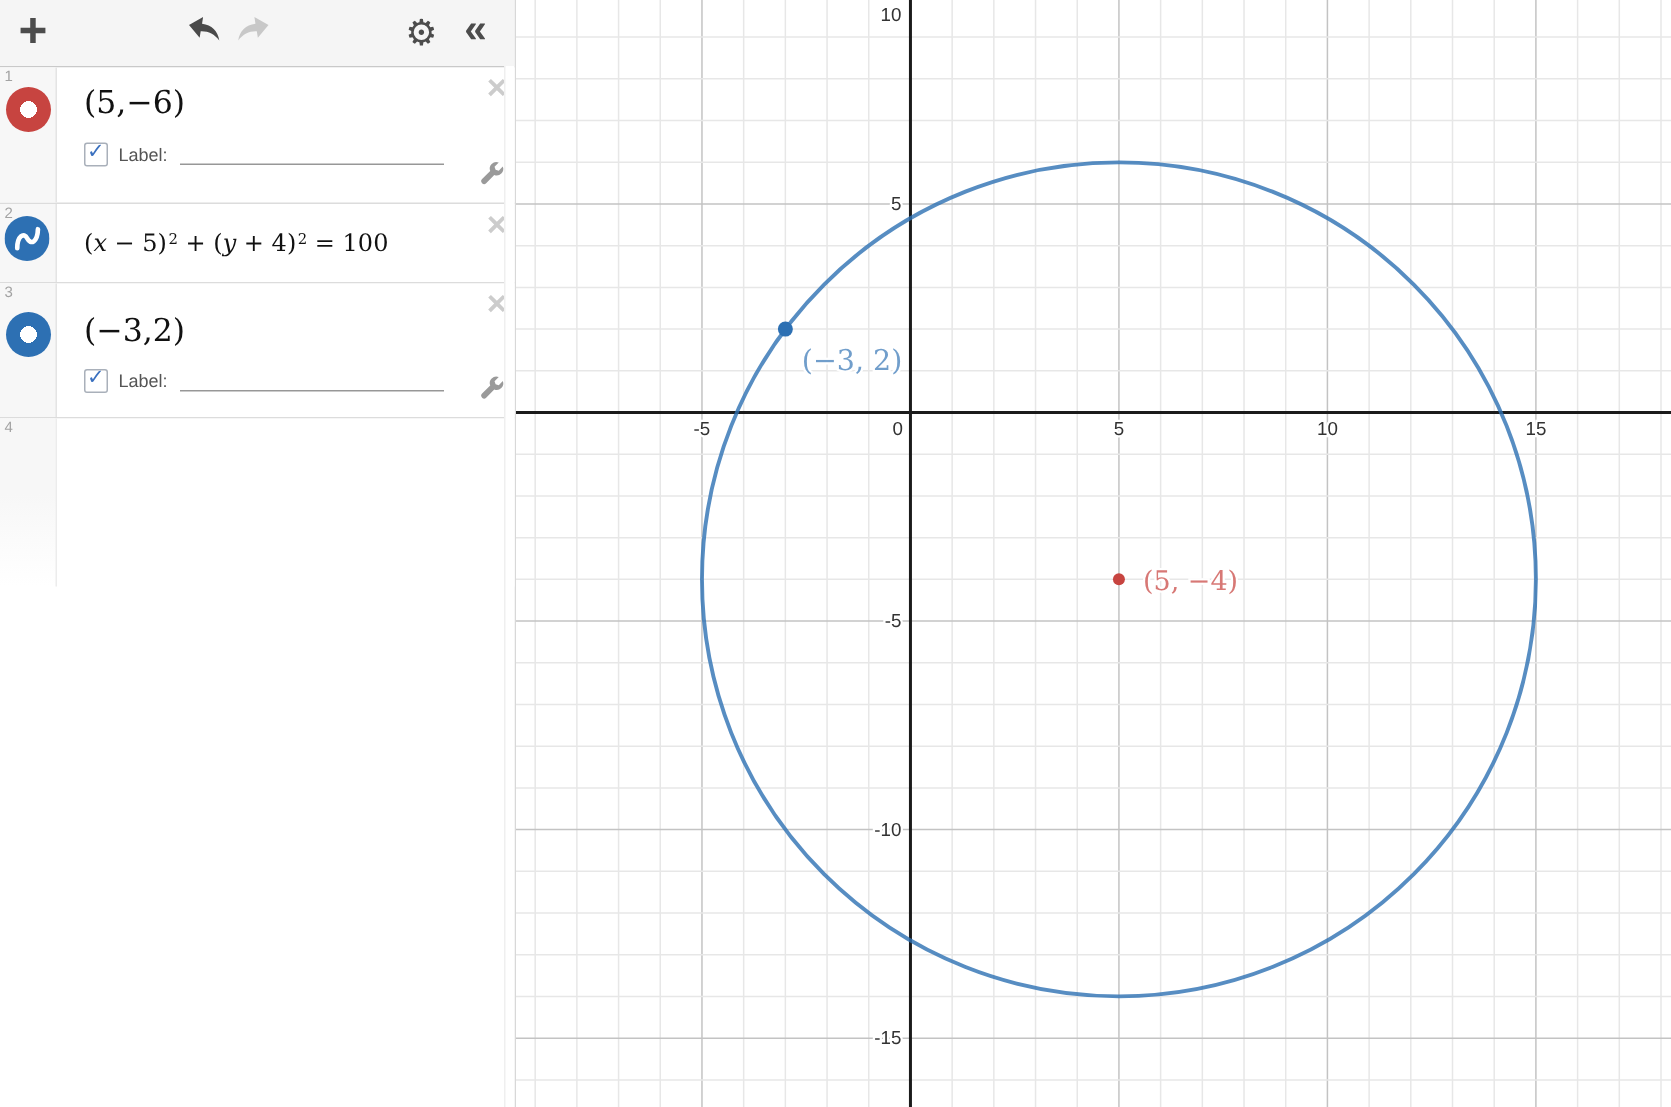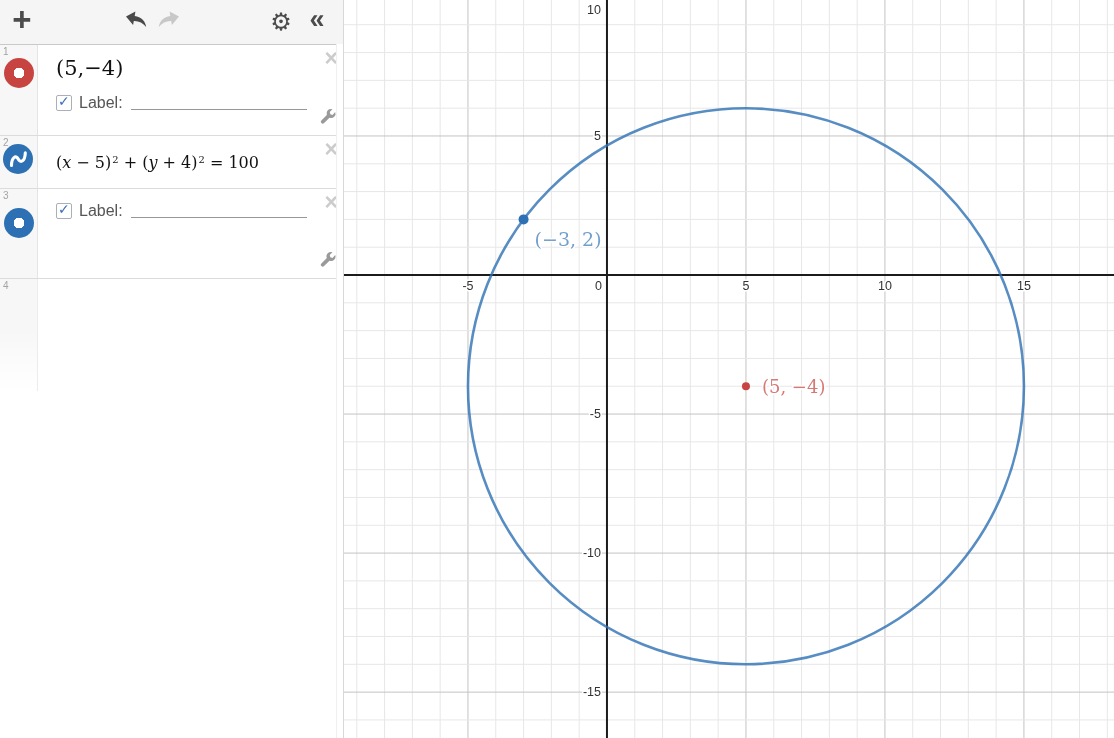--- a/index.html
+++ b/index.html
@@ -40,21 +40,21 @@
            white-space:nowrap;}
   .sup{font-size:62%;position:relative;top:-0.55em;margin-left:1px;}
   .it{font-style:italic;}
   .x-btn{position:absolute;top:2px;right:5px;font-size:23px;color:#ccc;line-height:1;
          cursor:pointer;font-weight:bold;}
   .label-row{display:flex;align-items:center;margin:13px 0 0 18px;height:20px;}
   .checkbox{width:14px;height:14px;border:1px solid #a9b0ba;border-radius:2px;background:#fff;
             position:relative;cursor:pointer;flex:none;}
   .checkbox .chk{position:absolute;left:1px;top:-3px;color:#3a70bf;font-size:14px;font-weight:bold;
             font-family:"DejaVu Sans",sans-serif;}
-  .label-text{margin-left:7px;font-size:16px;color:#555;}
+  .label-text{margin-left:7px;font-size:12px;color:#555;}
   .label-line{margin-left:8px;width:176px;height:13px;border-bottom:1px solid #979797;
               background:transparent;border-top:none;border-left:none;border-right:none;
               outline:none;font-size:12px;padding:0;}
   .wrench{position:absolute;right:6px;bottom:6px;cursor:pointer;}
 
   
   .graph{position:absolute;left:344px;top:0;width:770px;height:738px;background:#fff;z-index:1;}
   .graph svg{position:absolute;left:0;top:0;}
 </style>
 </head>
@@ -91,21 +91,21 @@
         <span>«</span>
       </div>
     </div>
 
     <div class="exp-row row-1">
       <div class="gutter">
         <span class="row-num">1</span>
         <div class="dot-icon donut-red"></div>
       </div>
       <div class="content">
-        <div class="math math-pt">(5,−4)</div>
+        <div class="math math-pt">(5,−6)</div>
         <span class="x-btn">×</span>
         <div class="label-row">
           <div class="checkbox">
             <span class="chk">✓</span>
           </div>
           <span class="label-text">Label:</span>
           <input class="label-line" type="text" value="" style="">
         </div>
         <span class="wrench">
           <svg width="17" height="17" viewBox="0 0 17 17">
@@ -129,20 +129,21 @@
         <span class="x-btn">×</span>
       </div>
     </div>
 
     <div class="exp-row row-3">
       <div class="gutter">
         <span class="row-num">3</span>
         <div class="dot-icon donut-blue"></div>
       </div>
       <div class="content">
+        <div class="math math-pt" style="margin-top:19px;">(−3,2)</div>
         <span class="x-btn">×</span>
         <div class="label-row" style="margin-top:12px;">
           <div class="checkbox">
             <span class="chk">✓</span>
           </div>
           <span class="label-text">Label:</span>
           <input class="label-line" type="text" value="" style="">
         </div>
         <span class="wrench">
           <svg width="17" height="17" viewBox="0 0 17 17">

